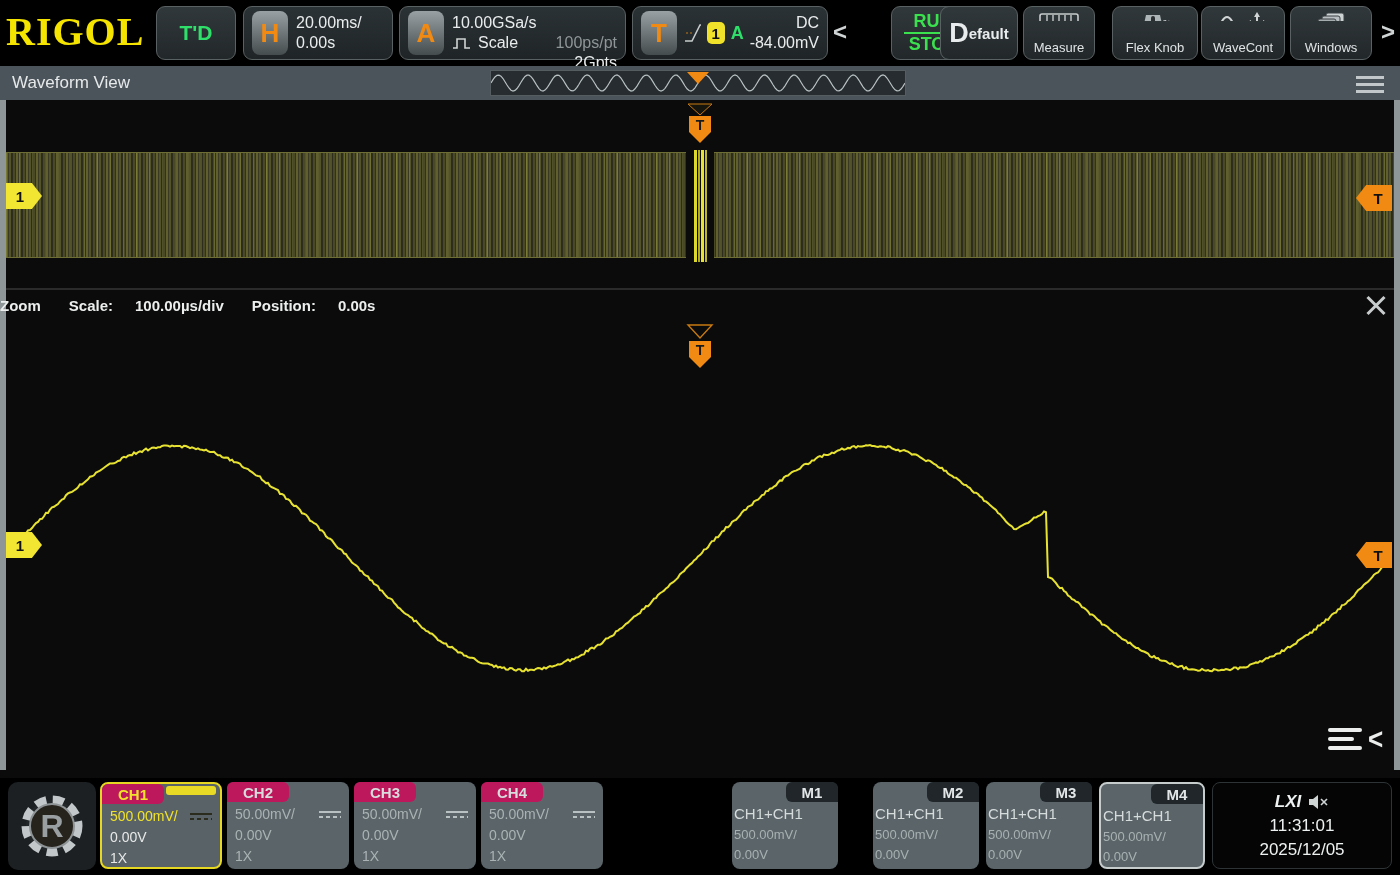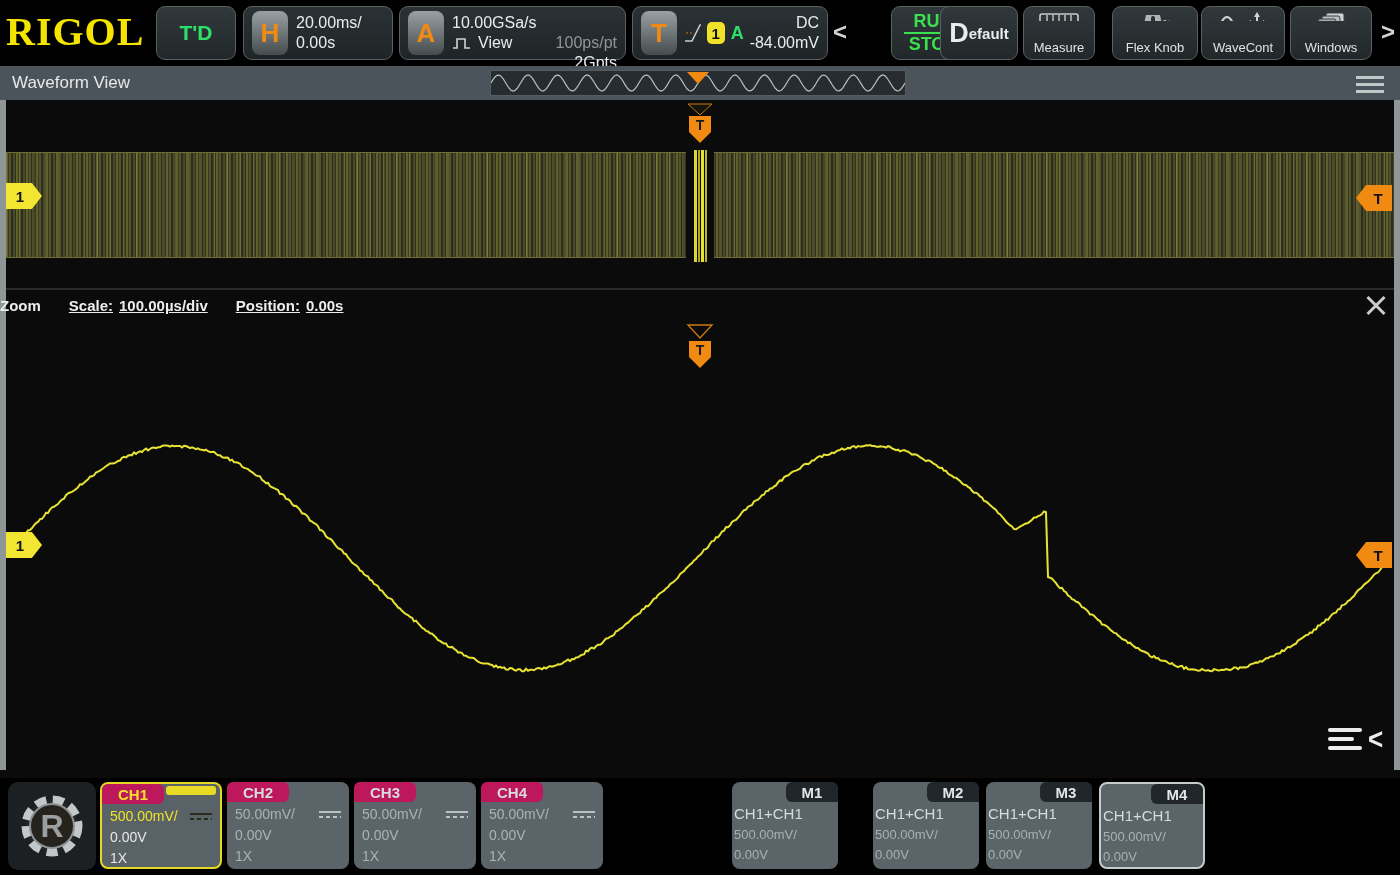--- a/index.html
+++ b/index.html
@@ -45,21 +45,21 @@
   .edge.left { left:0; } .edge.right { left:1394px; }
   .band { position:absolute; left:6px; top:52px; width:1388px; height:106px;
     background-image:
       repeating-linear-gradient(90deg, rgba(225,225,90,.20) 0 1px, transparent 1px 13px),
       repeating-linear-gradient(90deg, #60602e 0 2px, #393924 2px 3px, #53532a 3px 5px, #2d2d1d 5px 7px, #494927 7px 9px, #32321f 9px 10px);
     box-shadow: inset 0 1px 0 #6d6d36, inset 0 -1px 0 #6d6d36; }
   .trigcol { position:absolute; left:686px; top:14px; width:28px; height:176px; background:#0b0b0b; }
   .trigcol .yl { position:absolute; top:36px; height:112px; background:#e8e332; }
   .sepline { position:absolute; left:6px; top:188px; width:1388px; height:2px; background:#2b2b2b; }
   .zoomtext { position:absolute; left:0; top:197px; width:1400px; display:flex; gap:28px; font-size:15px; color:#eceeee; }
-  .zoomtext .pair { display:flex; gap:6px;text-decoration:underline; }
+  .zoomtext .pair { display:flex; gap:22px; }
   .closex { position:absolute; left:1362px; top:192px; width:28px; height:28px; cursor:pointer; }
   .closex::before,.closex::after { content:""; position:absolute; left:2px; top:12px; width:24px; height:3px; background:#c9cdce; }
   .closex::before { transform:rotate(45deg); } .closex::after { transform:rotate(-45deg); }
   .marker { position:absolute; width:36px; height:26px; color:#111; font-weight:bold; font-size:15px;
             display:flex; align-items:center; justify-content:center; cursor:pointer; }
   .marker.ch { background:#f2e632; clip-path:polygon(0 0,72% 0,100% 50%,72% 100%,0 100%); padding-right:8px; }
   .marker.tr { background:#f08a12; clip-path:polygon(28% 0,100% 0,100% 100%,28% 100%,0 50%); padding-left:8px; }
   .collapse { position:absolute; left:1328px; top:626px; display:flex; align-items:center; gap:6px; cursor:pointer; }
   .collapse .bars { display:flex; flex-direction:column; gap:5px; }
   .collapse .bars div { height:4px; background:#eceeee; border-radius:2px; }
@@ -118,21 +118,21 @@
   </div>
 
   <div class="panel" style="left:399px; width:227px;">
     <div class="chip">A</div>
     <div class="pcol">
       <span>10.00GSa/s</span>
       <span class="hrow">
         <svg width="20" height="16">
           <polyline points="1,13 5,13 5,4 13,4 13,13 18,13" fill="none" stroke="#d0d4d4" stroke-width="1.6"></polyline>
         </svg>
-        <span>View</span>
+        <span>Scale</span>
       </span>
     </div>
     <div class="pcol right">
       <span class="dim">100ps/pt</span>
       <span>2Gpts</span>
     </div>
   </div>
 
   <div class="panel" style="left:632px; width:196px; gap:6px;">
     <div class="chip">T</div>
@@ -379,13 +379,25 @@
   </div>
   <div class="mbox selected" style="left:1099px;">
     <div class="tab">M4</div>
     <div class="mrows">
       <div class="expr">CH1+CH1</div>
       <div class="sub">500.00mV/</div>
       <div class="sub">0.00V</div>
     </div>
   </div>
 
+  <div class="clockbox">
+    <div class="lxirow">
+      <span class="lxi">LXI</span>
+      <svg width="22" height="16">
+        <polygon points="2,5 6,5 11,1 11,15 6,11 2,11" fill="#cfd4d5"></polygon>
+        <line x1="14" y1="5" x2="20" y2="11" stroke="#cfd4d5" stroke-width="1.6"></line>
+        <line x1="20" y1="5" x2="14" y2="11" stroke="#cfd4d5" stroke-width="1.6"></line>
+      </svg>
+    </div>
+    <div class="t">11:31:01</div>
+    <div class="t">2025/12/05</div>
+  </div>
 </div>
 
 </body></html>

